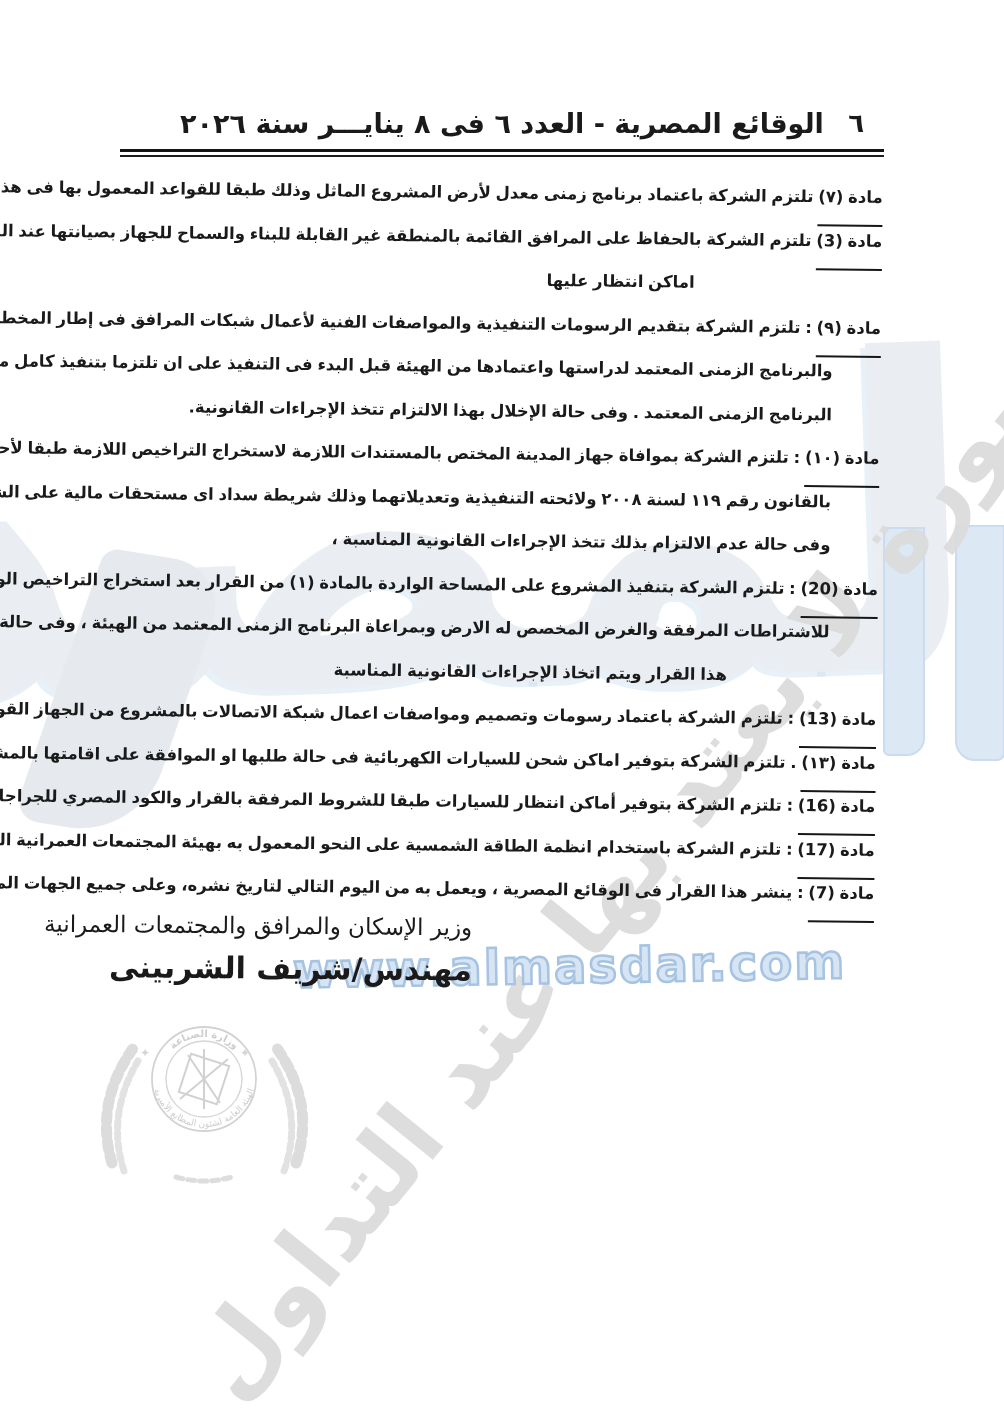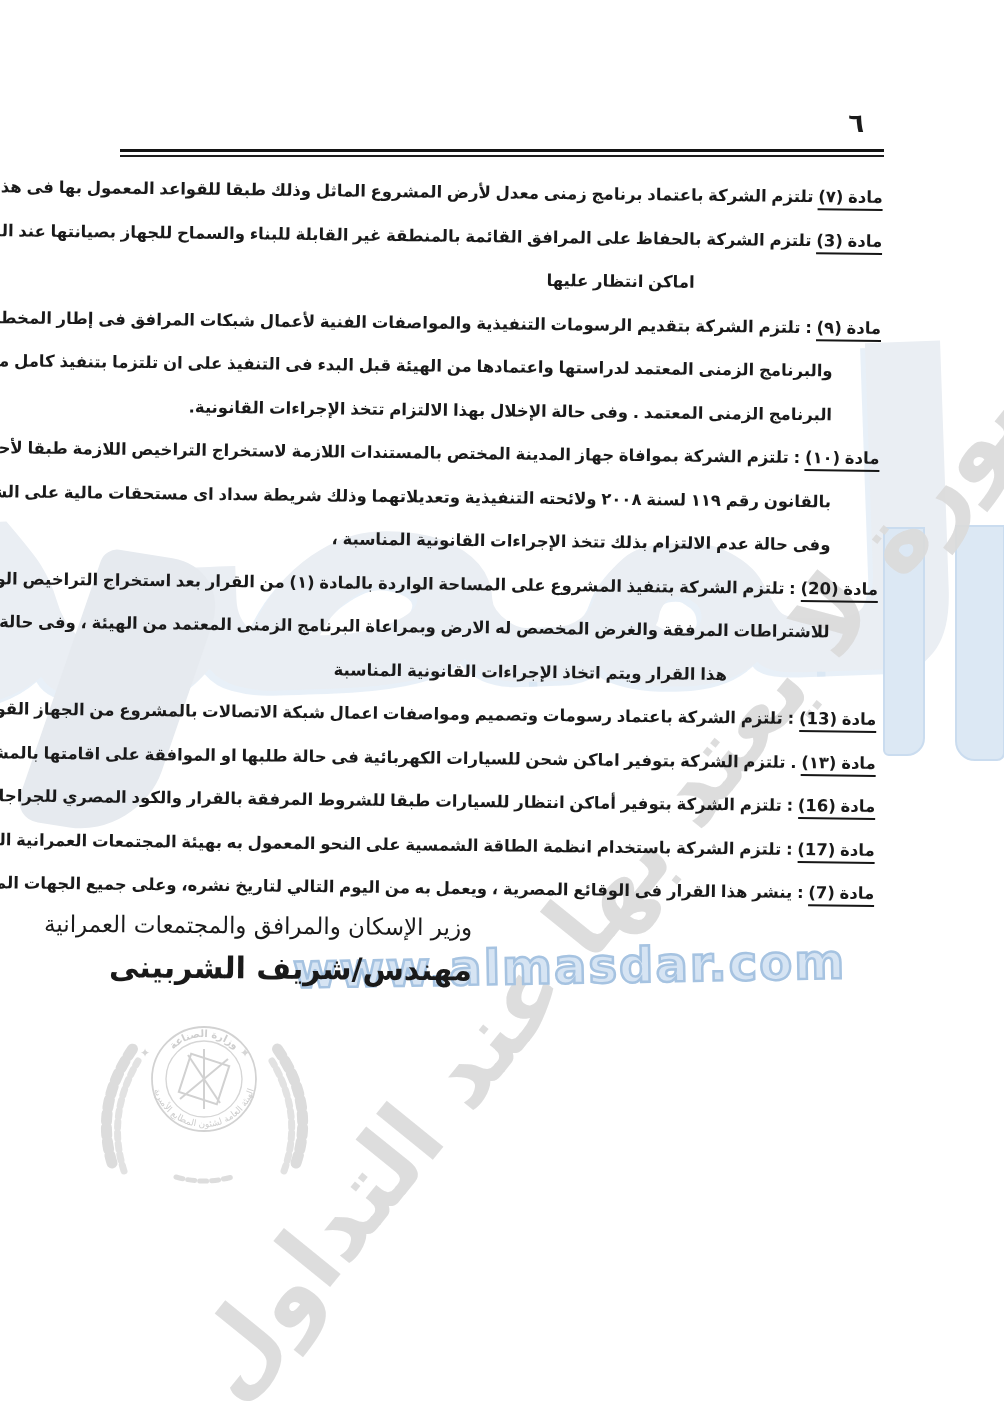--- a/index.html
+++ b/index.html
@@ -50,21 +50,21 @@
   .hdr-rule{
     position:absolute; top:149px; right:120px; left:120px; height:3px;
     border-top:3px solid #141414; border-bottom:2px solid #1d1d1d;
   }
   .articles{
     position:absolute; top:176px; right:121px; left:40px;
     transform:rotate(0.7deg); transform-origin:top right;
     font-size:16.5px; font-weight:bold; word-spacing:-1px;
   }
   .line{white-space:nowrap; height:43.5px; line-height:43.5px; text-align:right; overflow:visible;}
-  .line .mlabel{border-bottom:2.5px solid #161616; padding-bottom:2px;}
+  .line .mlabel{border-bottom:2.5px solid #161616; padding-bottom:18px;}
   .line.cont{padding-right:48px;}
   .line.center{padding-right:187px;}
   .line.padded{padding-right:150px;}
   .sig{
     position:absolute; left:150px; top:913px; width:322px; text-align:center;
     transform:rotate(0.5deg);
   }
   .sig-title{font-size:23px; font-weight:normal; letter-spacing:0; white-space:nowrap;}
   .sig-name{margin-top:12px; font-size:30px; font-weight:bold; white-space:nowrap;}
 </style>
@@ -107,20 +107,21 @@
     <text font-size="10" fill="#c6c6c6" font-weight="bold">
       <textPath href="#arcT" startOffset="50%" text-anchor="middle">وزارة الصناعة</textPath>
     </text>
     <text font-size="9" fill="#c6c6c6">
       <textPath href="#arcB" startOffset="50%" text-anchor="middle">الهيئة العامة لشئون المطابع الأميرية</textPath>
     </text>
   </svg>
 
   <div class="content">
 
+    <div class="hdr-title">الوقائع المصرية - العدد ٦ فى ٨ ينايـــر سنة ٢٠٢٦</div>
     <div class="page-num">٦</div>
     <div class="hdr-rule"></div>
 
     <div class="articles">
         <div class="line"><span class="mlabel">مادة (٧)</span><span class="msep"> </span><span class="mtext">تلتزم الشركة باعتماد برنامج زمنى معدل لأرض المشروع الماثل وذلك طبقا للقواعد المعمول بها فى هذا الشأن .</span></div>
         <div class="line"><span class="mlabel">مادة (3)</span><span class="msep"> </span><span class="mtext">تلتزم الشركة بالحفاظ على المرافق القائمة بالمنطقة غير القابلة للبناء والسماح للجهاز بصيانتها عند اللزوم وعدم إقامة انشاءات أو</span></div>
         <div class="line center"><span class="mtext">اماكن انتظار عليها</span></div>
         <div class="line"><span class="mlabel">مادة (٩)</span><span class="msep"> : </span><span class="mtext">تلتزم الشركة بتقديم الرسومات التنفيذية والمواصفات الفنية لأعمال شبكات المرافق فى إطار المخطط المقدم والمساحة المتعاقد عليها</span></div>
         <div class="line cont"><span class="mtext">والبرنامج الزمنى المعتمد لدراستها واعتمادها من الهيئة قبل البدء فى التنفيذ على ان تلتزما بتنفيذ كامل مبانى المشروع وفق</span></div>
         <div class="line cont"><span class="mtext">البرنامج الزمنى المعتمد . وفى حالة الإخلال بهذا الالتزام تتخذ الإجراءات القانونية.</span></div>

